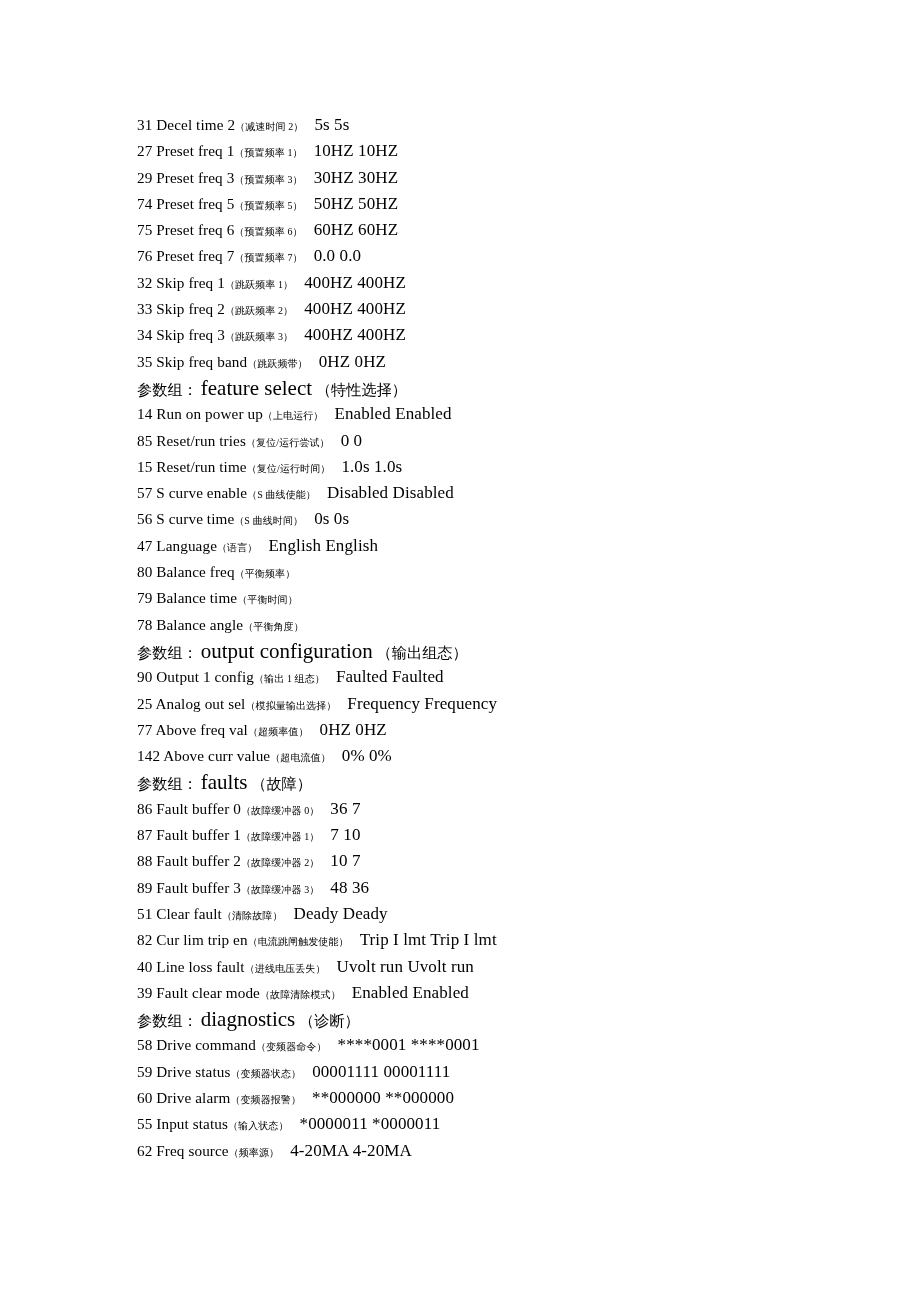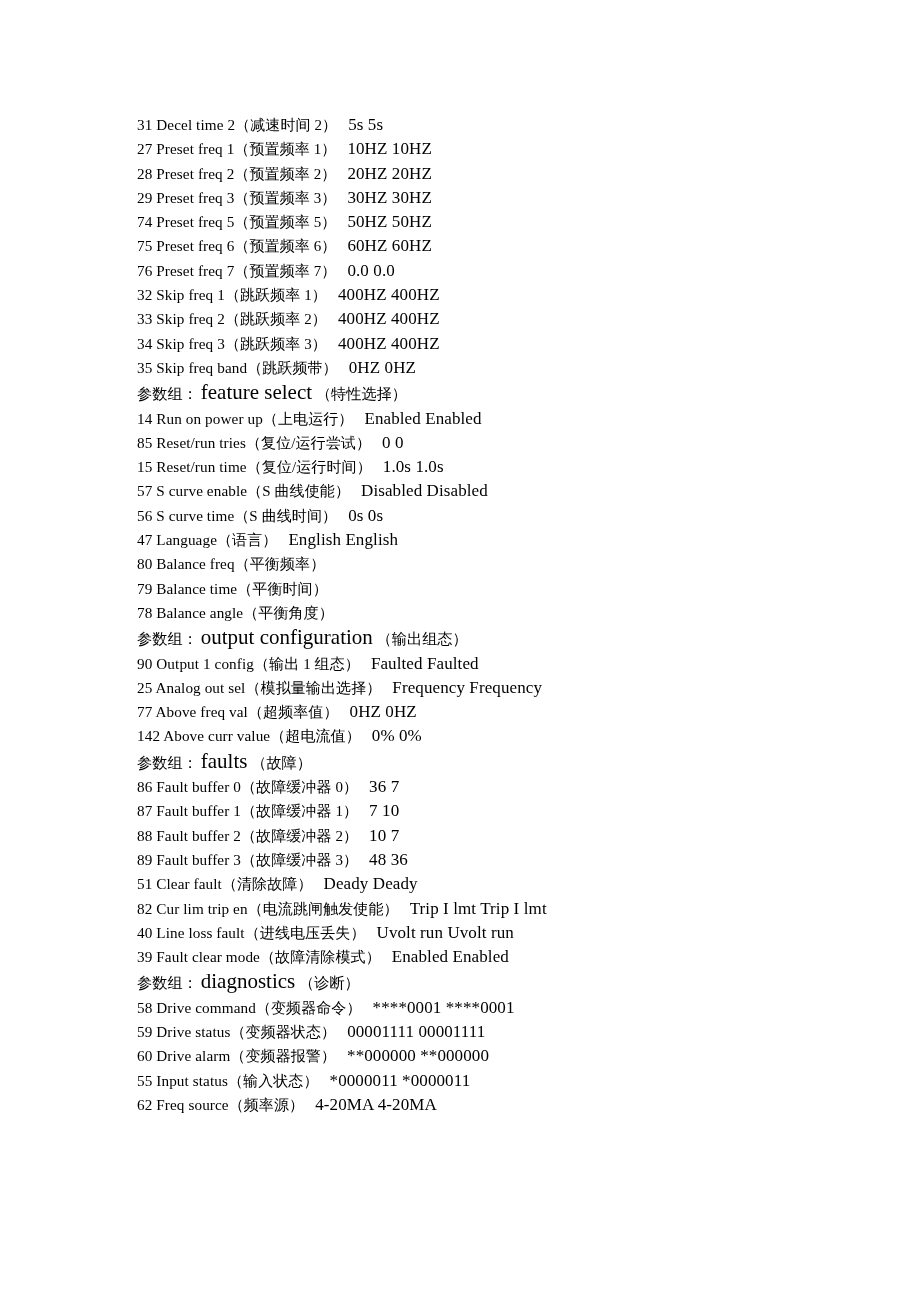--- a/index.html
+++ b/index.html
@@ -33,21 +33,21 @@
     white-space: nowrap;
     letter-spacing: 0.1px;
   }
   .param-line .idx {
     font-size: 15.2px;
   }
   .param-line .name {
     font-size: 15.2px;
   }
   .param-line .cn {
-    font-size: 15px;
+    font-size: 10px;
     margin-top: 20px;
   }
   .param-line .val {
     font-size: 17px;
     padding-left: 11px;
   }
   .group-line {
     font-size: 15.2px;
     line-height: 24.3px;
     white-space: nowrap;
@@ -63,21 +63,20 @@
     font-size: 15.2px;
   }
 </style>
 </head>
 <body>
 
 <div class="page">
   <div class="param-list" id="param-list">
       <div class="param-line"><span class="idx">31</span> <span class="name">Decel time 2</span><span class="cn">（减速时间 2）</span><span class="val">5s 5s</span></div>
       <div class="param-line"><span class="idx">27</span> <span class="name">Preset freq 1</span><span class="cn">（预置频率 1）</span><span class="val">10HZ 10HZ</span></div>
-      <div class="param-line"><span class="idx">28</span> <span class="name">Preset freq 2</span><span class="cn">（预置频率 2）</span><span class="val">20HZ 20HZ</span></div>
       <div class="param-line"><span class="idx">29</span> <span class="name">Preset freq 3</span><span class="cn">（预置频率 3）</span><span class="val">30HZ 30HZ</span></div>
       <div class="param-line"><span class="idx">74</span> <span class="name">Preset freq 5</span><span class="cn">（预置频率 5）</span><span class="val">50HZ 50HZ</span></div>
       <div class="param-line"><span class="idx">75</span> <span class="name">Preset freq 6</span><span class="cn">（预置频率 6）</span><span class="val">60HZ 60HZ</span></div>
       <div class="param-line"><span class="idx">76</span> <span class="name">Preset freq 7</span><span class="cn">（预置频率 7）</span><span class="val">0.0 0.0</span></div>
       <div class="param-line"><span class="idx">32</span> <span class="name">Skip freq 1</span><span class="cn">（跳跃频率 1）</span><span class="val">400HZ 400HZ</span></div>
       <div class="param-line"><span class="idx">33</span> <span class="name">Skip freq 2</span><span class="cn">（跳跃频率 2）</span><span class="val">400HZ 400HZ</span></div>
       <div class="param-line"><span class="idx">34</span> <span class="name">Skip freq 3</span><span class="cn">（跳跃频率 3）</span><span class="val">400HZ 400HZ</span></div>
       <div class="param-line"><span class="idx">35</span> <span class="name">Skip freq band</span><span class="cn">（跳跃频带）</span><span class="val">0HZ 0HZ</span></div>
       <div class="group-line"><span class="grp-label">参数组：</span><span class="grp-name">feature select</span> <span class="grp-cn">（特性选择）</span></div>
       <div class="param-line"><span class="idx">14</span> <span class="name">Run on power up</span><span class="cn">（上电运行）</span><span class="val">Enabled Enabled</span></div>

